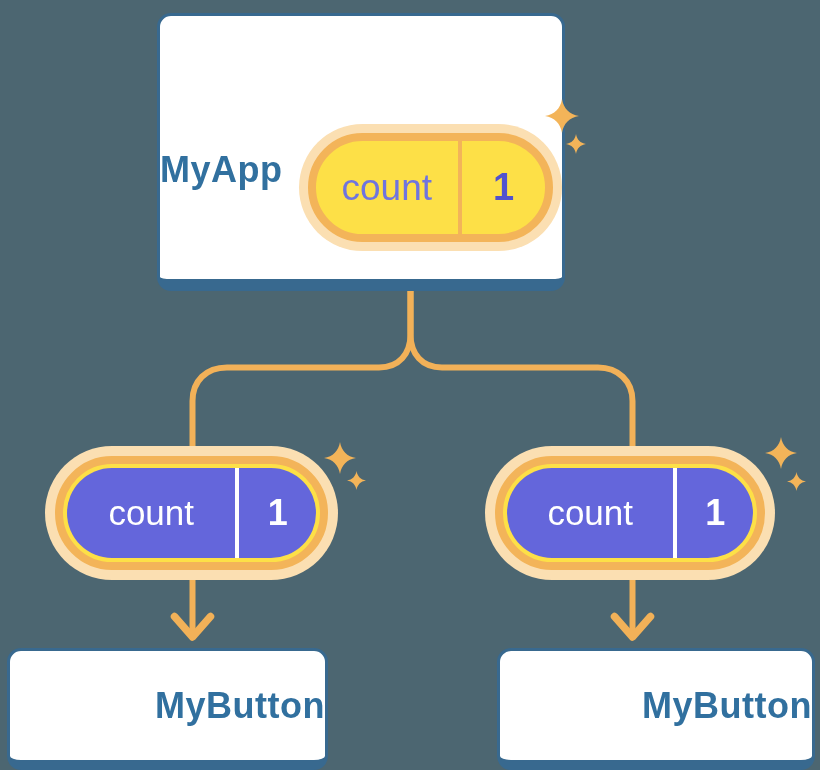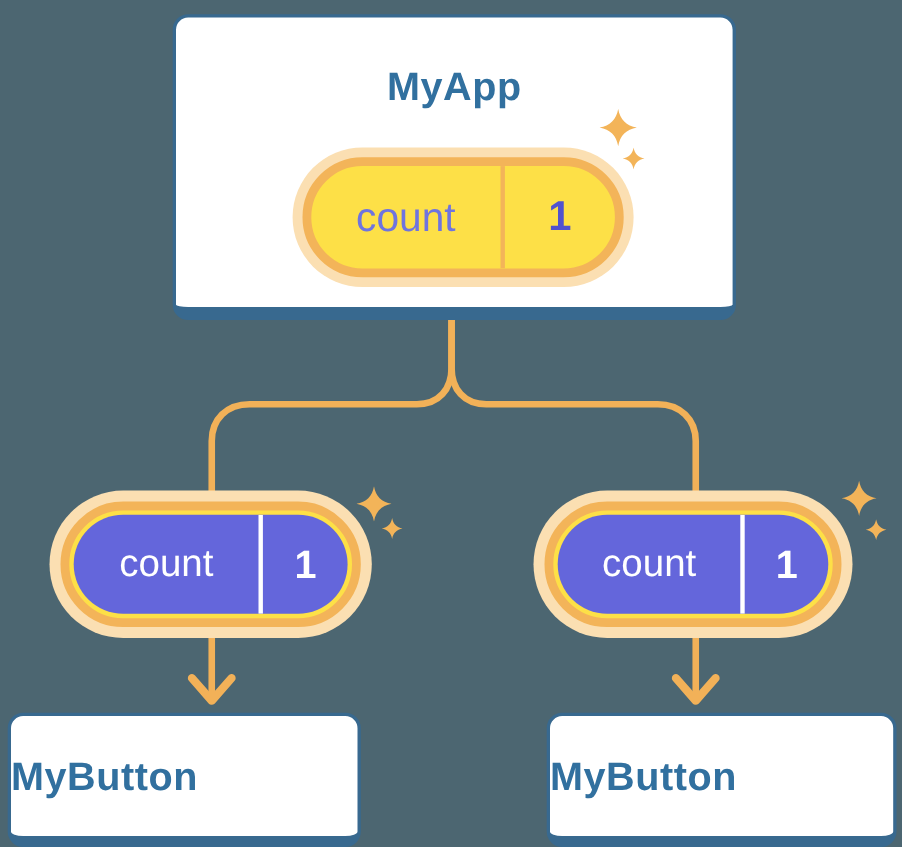--- a/index.html
+++ b/index.html
@@ -7,26 +7,26 @@
     position:relative;width:820px;height:770px;overflow:hidden;
     background:#4C6671;
     font-family:"Liberation Sans", sans-serif;
   }
   svg.wires{position:absolute;left:0;top:0;z-index:1;}
   .card{
     position:absolute;z-index:2;box-sizing:border-box;
     background:#ffffff;border:3px solid #38698F;border-radius:14px;
   }
   .card.app{
-    left:157px;top:13px;width:512px;height:278px;border-bottom-width:12px;
-    display:flex;flex-direction:column;align-items:center;padding-top:44px;
+    left:157px;top:13px;width:408px;height:278px;border-bottom-width:12px;
+    display:flex;flex-direction:row;align-items:center;padding-top:44px;
   }
   .card.button{
     top:648px;height:122px;border-bottom-width:10px;
-    display:flex;align-items:center;justify-content:flex-start;
+    display:flex;align-items:center;justify-content:flex-end;
   }
   .card.button.left{left:7px;width:321px;}
   .card.button.right{left:497px;width:318px;}
   .card-title{
     font-size:36px;line-height:38px;font-weight:700;color:#31709F;letter-spacing:.5px;
   }
   
   .pill-halo{
     box-sizing:border-box;background:#FBDFB2;border-radius:999px;padding:9px;
   }

